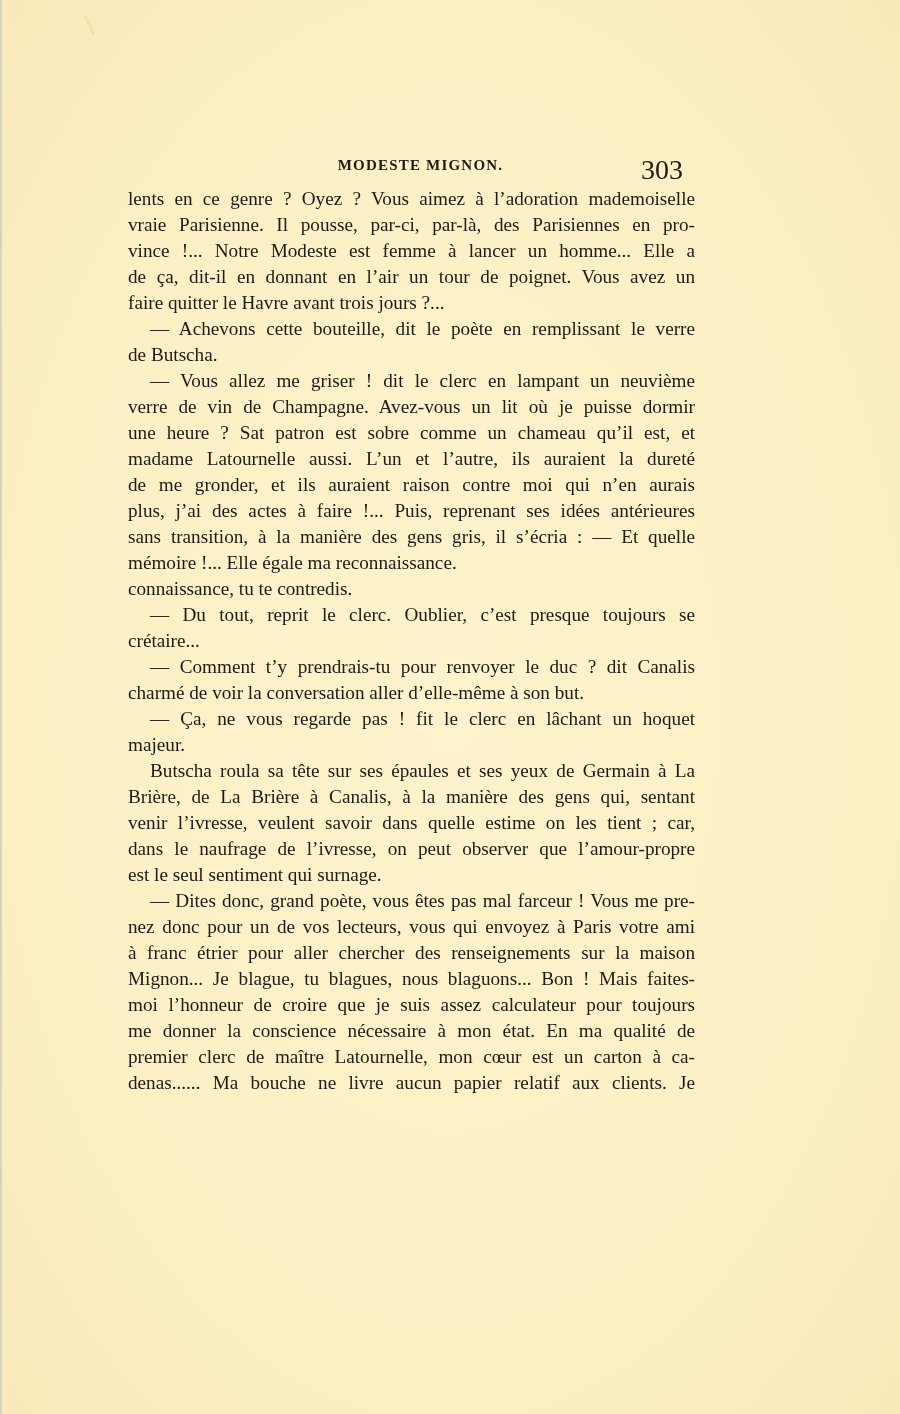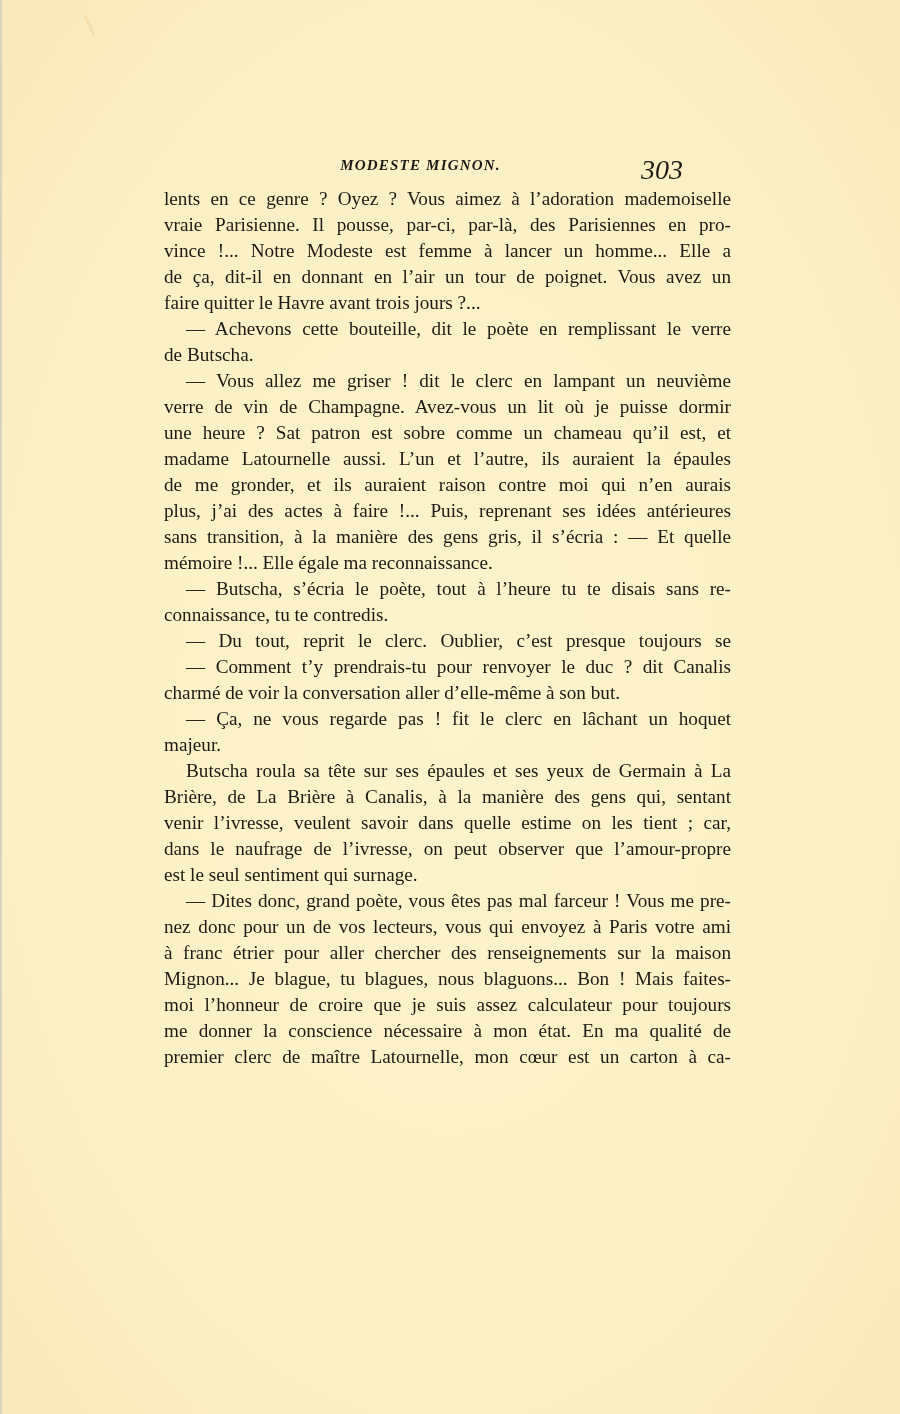--- a/index.html
+++ b/index.html
@@ -11,33 +11,33 @@
     color: #1e1a14;
   }
   .page {
     position: absolute; left: 0; top: 0; width: 900px; height: 1414px;
     background: radial-gradient(ellipse at 50% 50%, #fdf3cc 0%, #fcefc4 70%, #f9e9bb 100%);
   }
   .edge-left {
     position: absolute; left: 0; top: 0; width: 2px; height: 1414px; background: #d8d2c0;
   }
   .header {
-    position: absolute; left: 128px; top: 154px; width: 567px; height: 26px; font-style: italic;
+    position: absolute; left: 128px; top: 154px; width: 567px; height: 26px;
   }
   .running-title {
     position: absolute; left: 0; right: 0; top: 3px; text-align: center;
     font-weight: bold; font-size: 15px; letter-spacing: 1.2px;
     padding-left: 18px;
   }
   .page-number {
     position: absolute; right: 12px; top: 0; font-size: 28px;
   }
   .body-text {
     position: absolute; left: 128px; top: 186px; width: 567px;
-    font-size: 19.2px; line-height: 26px; margin-left: 36px;
+    font-size: 19.2px; line-height: 26px;
   }
   .line {
     display: block; white-space: nowrap; text-align: justify; text-align-last: justify;
     height: 26px; overflow: visible;
   }
   .line.last { text-align-last: left; }
   .line.indent { padding-left: 22px; }
   .stain { position: absolute; border-radius: 50%; background: #e8c98a; opacity: .5; }
 </style>
 </head>
@@ -56,38 +56,39 @@
       <span class="line">lents en ce genre ? Oyez ? Vous aimez à l’adoration mademoiselle</span>
       <span class="line">vraie Parisienne. Il pousse, par-ci, par-là, des Parisiennes en pro-</span>
       <span class="line">vince !... Notre Modeste est femme à lancer un homme... Elle a</span>
       <span class="line">de ça, dit-il en donnant en l’air un tour de poignet. Vous avez un</span>
       <span class="line last">faire quitter le Havre avant trois jours ?...</span>
       <span class="line indent">— Achevons cette bouteille, dit le poète en remplissant le verre</span>
       <span class="line last">de Butscha.</span>
       <span class="line indent">— Vous allez me griser ! dit le clerc en lampant un neuvième</span>
       <span class="line">verre de vin de Champagne. Avez-vous un lit où je puisse dormir</span>
       <span class="line">une heure ? Sat patron est sobre comme un chameau qu’il est, et</span>
-      <span class="line">madame Latournelle aussi. L’un et l’autre, ils auraient la épaules</span>
+      <span class="line">madame Latournelle aussi. L’un et l’autre, ils auraient la dureté</span>
       <span class="line">de me gronder, et ils auraient raison contre moi qui n’en aurais</span>
       <span class="line">plus, j’ai des actes à faire !... Puis, reprenant ses idées antérieures</span>
       <span class="line">sans transition, à la manière des gens gris, il s’écria : — Et quelle</span>
       <span class="line last">mémoire !... Elle égale ma reconnaissance.</span>
-      <span class="line indent">— Butscha, s’écria le poète, tout à l’heure tu te disais sans re-</span>
       <span class="line last">connaissance, tu te contredis.</span>
       <span class="line indent">— Du tout, reprit le clerc. Oublier, c’est presque toujours se</span>
+      <span class="line last">crétaire...</span>
       <span class="line indent">— Comment t’y prendrais-tu pour renvoyer le duc ? dit Canalis</span>
       <span class="line last">charmé de voir la conversation aller d’elle-même à son but.</span>
       <span class="line indent">— Ça, ne vous regarde pas ! fit le clerc en lâchant un hoquet</span>
       <span class="line last">majeur.</span>
       <span class="line indent">Butscha roula sa tête sur ses épaules et ses yeux de Germain à La</span>
       <span class="line">Brière, de La Brière à Canalis, à la manière des gens qui, sentant</span>
       <span class="line">venir l’ivresse, veulent savoir dans quelle estime on les tient ; car,</span>
       <span class="line">dans le naufrage de l’ivresse, on peut observer que l’amour-propre</span>
       <span class="line last">est le seul sentiment qui surnage.</span>
       <span class="line indent">— Dites donc, grand poète, vous êtes pas mal farceur ! Vous me pre-</span>
       <span class="line">nez donc pour un de vos lecteurs, vous qui envoyez à Paris votre ami</span>
       <span class="line">à franc étrier pour aller chercher des renseignements sur la maison</span>
       <span class="line">Mignon... Je blague, tu blagues, nous blaguons... Bon ! Mais faites-</span>
       <span class="line">moi l’honneur de croire que je suis assez calculateur pour toujours</span>
       <span class="line">me donner la conscience nécessaire à mon état. En ma qualité de</span>
       <span class="line">premier clerc de maître Latournelle, mon cœur est un carton à ca-</span>
+      <span class="line">denas...... Ma bouche ne livre aucun papier relatif aux clients. Je</span>
     </div>
 </div>
 
 </body></html>

